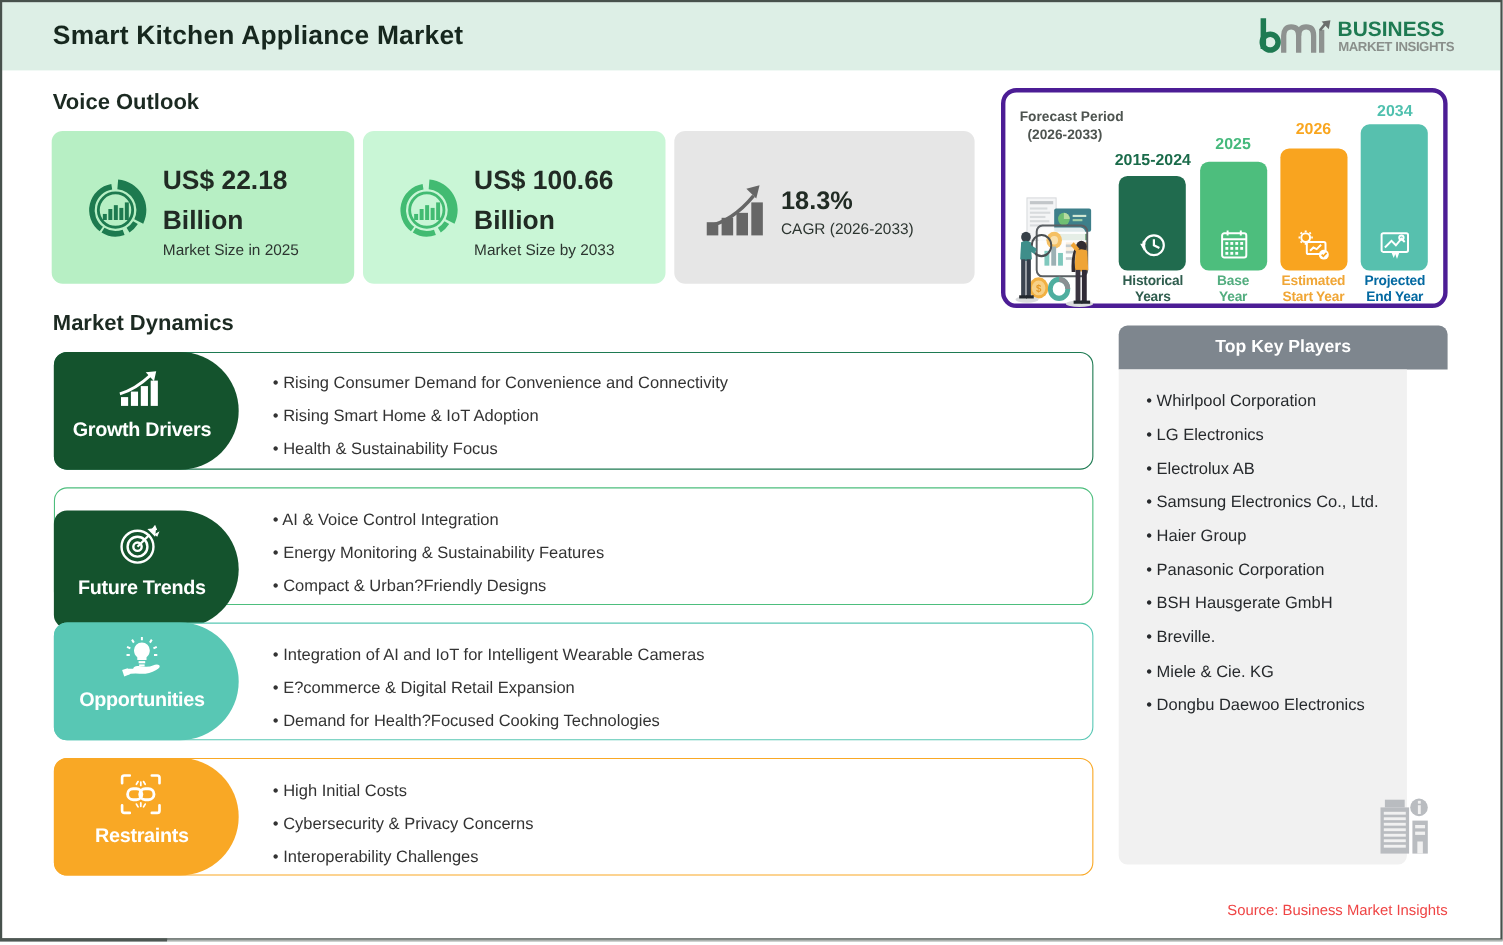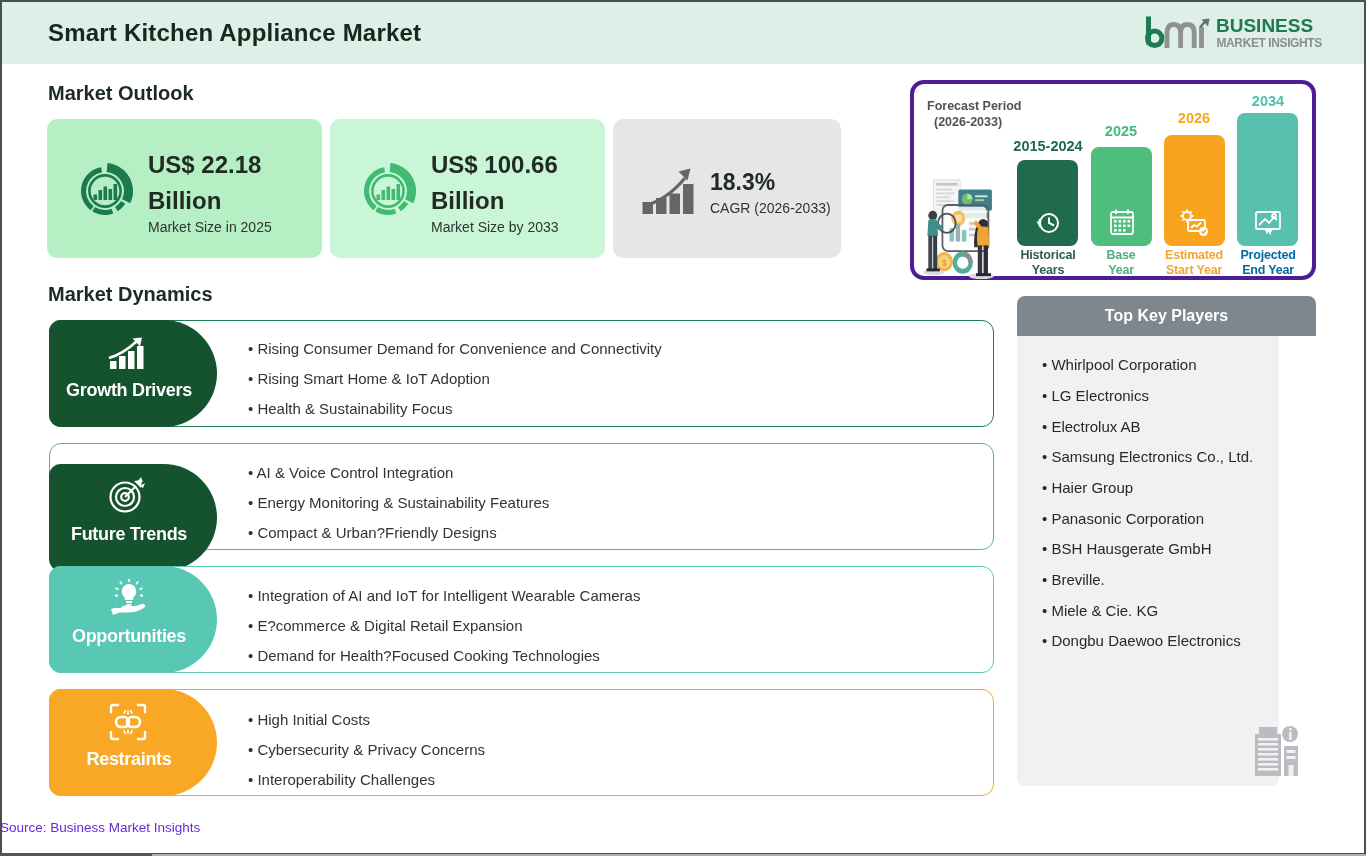--- a/index.html
+++ b/index.html
@@ -10,41 +10,41 @@
 #btm1 { left:0; top:853px; width:152px; height:3px; background:#4e5753; }
 #btm2 { left:152px; top:854px; width:1214px; height:2px; background:#adb3b0; }
 #header { left:2px; top:2px; width:1362px; height:62px; background:#ddefe6; }
 #title { left:48px; top:19px; font-size:24px; font-weight:bold; color:#16271e; letter-spacing:0.2px; }
 h2.sect { font-size:20px; font-weight:bold; color:#1c2a22; }
 #mo { left:48px; top:82px; }
 #md { left:48px; top:283px; }
 .card { top:119px; height:139px; border-radius:10px; }
 #c1 { left:47px; width:275px; background:#b7efc4; }
 #c2 { left:330px; width:275px; background:#c9f6d6; }
-#c3 { left:613px; width:228px; background:#e6e6e6; }
+#c3 { left:613px; width:273px; background:#e6e6e6; }
 .cardtxt { left:101px; top:28px; width:165px; }
 .cardtxt .big { font-size:24px; font-weight:bold; color:#212b24; line-height:36px; }
 .cardtxt .sub { font-size:14px; color:#2c3530; margin-top:0px; }
 #c3 .big { font-size:23px; }
 .fc { left:910px; top:80px; width:406px; height:200px; border:4px solid #4c1d95; border-radius:14px; background:#fff; }
 .fp { left:13px; top:15px; font-size:12.5px; font-weight:bold; color:#4e5450; line-height:15.5px; }
 .fp span { margin-left:7px; }
 .bar { position:absolute; width:61px; border-radius:8px; }
 .yr { position:absolute; width:80px; text-align:center; font-size:14.5px; font-weight:bold; }
 .bl { position:absolute; width:90px; text-align:center; font-size:12.5px; font-weight:bold; line-height:15.2px; letter-spacing:-0.2px; }
 .drow { left:49px; width:945px; height:107px; border-radius:12px; background:#fff; }
 .pill { position:absolute; left:-1px; top:-1px; width:168px; height:107px; border-radius:12px 54px 54px 12px; color:#fff; }
 .pill .ptxt { position:absolute; left:0; top:60px; width:160px; text-align:center; font-size:18px; font-weight:bold; letter-spacing:-0.3px; }
 .pill svg { position:absolute; left:58px; top:17px; }
 .blts { position:absolute; left:198px; top:0; }
 .blts div { font-size:15px; color:#333; line-height:30px; }
 #tkp-h { left:1017px; top:296px; width:299px; height:40px; background:#7e868e; border-radius:8px 8px 0 0; color:#fff; font-size:16px; font-weight:bold; text-align:center; line-height:40px; }
 #tkp-b { left:1017px; top:336px; width:262px; height:450px; background:#f1f1f1; border-radius:0 0 8px 8px; }
 #tkp-b .item { position:absolute; left:25px; font-size:15px; color:#26292c; }
-#src { left:0; top:820px; width:1316px; font-size:13.5px; color:#6d28d9; }
+#src { left:0; top:820px; width:1316px; text-align:right; font-size:13.5px; color:#ef4444; }
 </style>
 </head>
 <body>
 <div id="page">
   <div class="abs" id="header"></div>
   <div class="abs" id="frame"></div>
   <div class="abs" id="btm1"></div>
   <div class="abs" id="btm2"></div>
   <div class="abs" id="title">Smart Kitchen Appliance Market</div>
   <div class="abs" id="logo" style="left:1143px; top:14px;">
@@ -57,21 +57,21 @@
         <path d="M24,34 L24,18.5 Q24,10.5 30.8,10.5 Q37.6,10.5 37.6,18.5 L37.6,34"></path>
         <path d="M37.6,18.5 Q37.6,10.5 44.4,10.5 Q51.2,10.5 51.2,18.5 L51.2,34"></path>
         <path d="M58.5,34 L58.5,13"></path>
       </g>
       <path d="M57,13.5 L62,7.5" stroke="#6b6f6d" stroke-width="2.4" fill="none"></path>
       <path d="M58.5,5.5 L66.5,4.5 L65,12.5 Z" fill="#6b6f6d"></path>
       <text x="73" y="18.3" font-family="Liberation Sans, sans-serif" font-size="19" font-weight="bold" fill="#1e7a52">BUSINESS</text>
       <text x="73.5" y="32.8" font-family="Liberation Sans, sans-serif" font-size="12" font-weight="bold" fill="#8a8f8b" letter-spacing="-0.4">MARKET INSIGHTS</text>
     </svg>
   </div>
-  <h2 class="abs sect" id="mo">Market Outlook</h2>
+  <h2 class="abs sect" id="mo">Voice Outlook</h2>
 
   <div class="abs card" id="c1">
     <svg class="abs" style="left:29px;top:43px;" width="58" height="58" viewBox="0 0 58 58">
       <g fill="#1d7a4f" stroke="#1d7a4f">
         <path d="M31.4,1.1 A28,28 0 0 1 54.2,41.3 L46.1,37.3 A19,19 0 0 0 30.7,10.1 Z" stroke="none"></path>
         <g fill="none" stroke-width="5">
           <path d="M16.1,46.2 A21.5,21.5 0 0 1 25.6,7.8"></path>
           <path d="M36.4,49.2 A21.5,21.5 0 0 1 17.6,47.2"></path>
           <path d="M47.2,40.4 A21.5,21.5 0 0 1 40.4,47.2"></path>
         </g>

